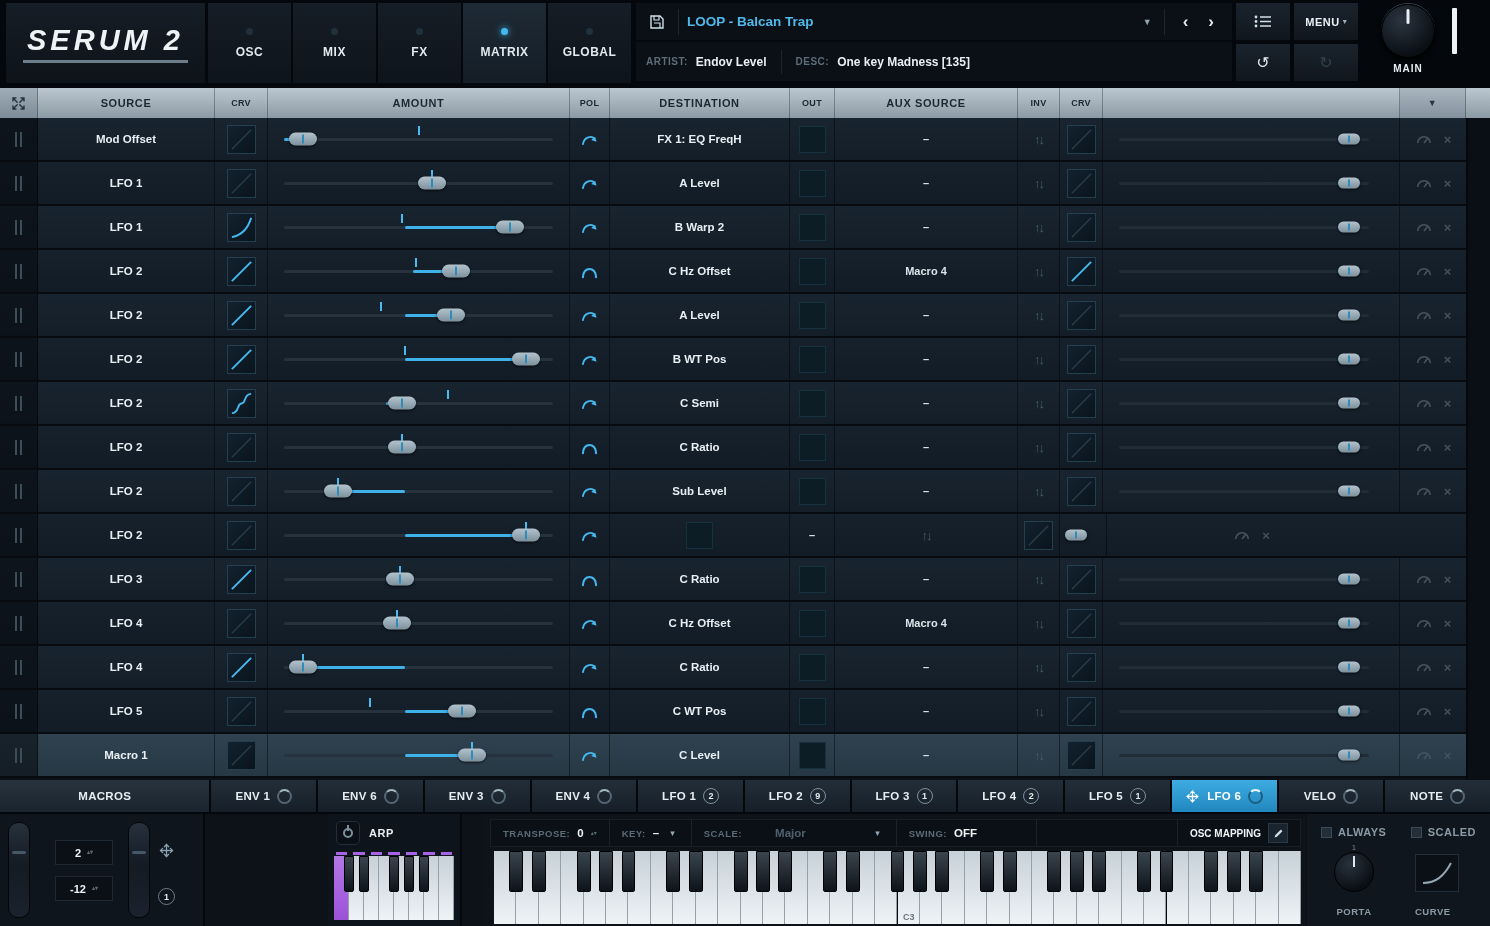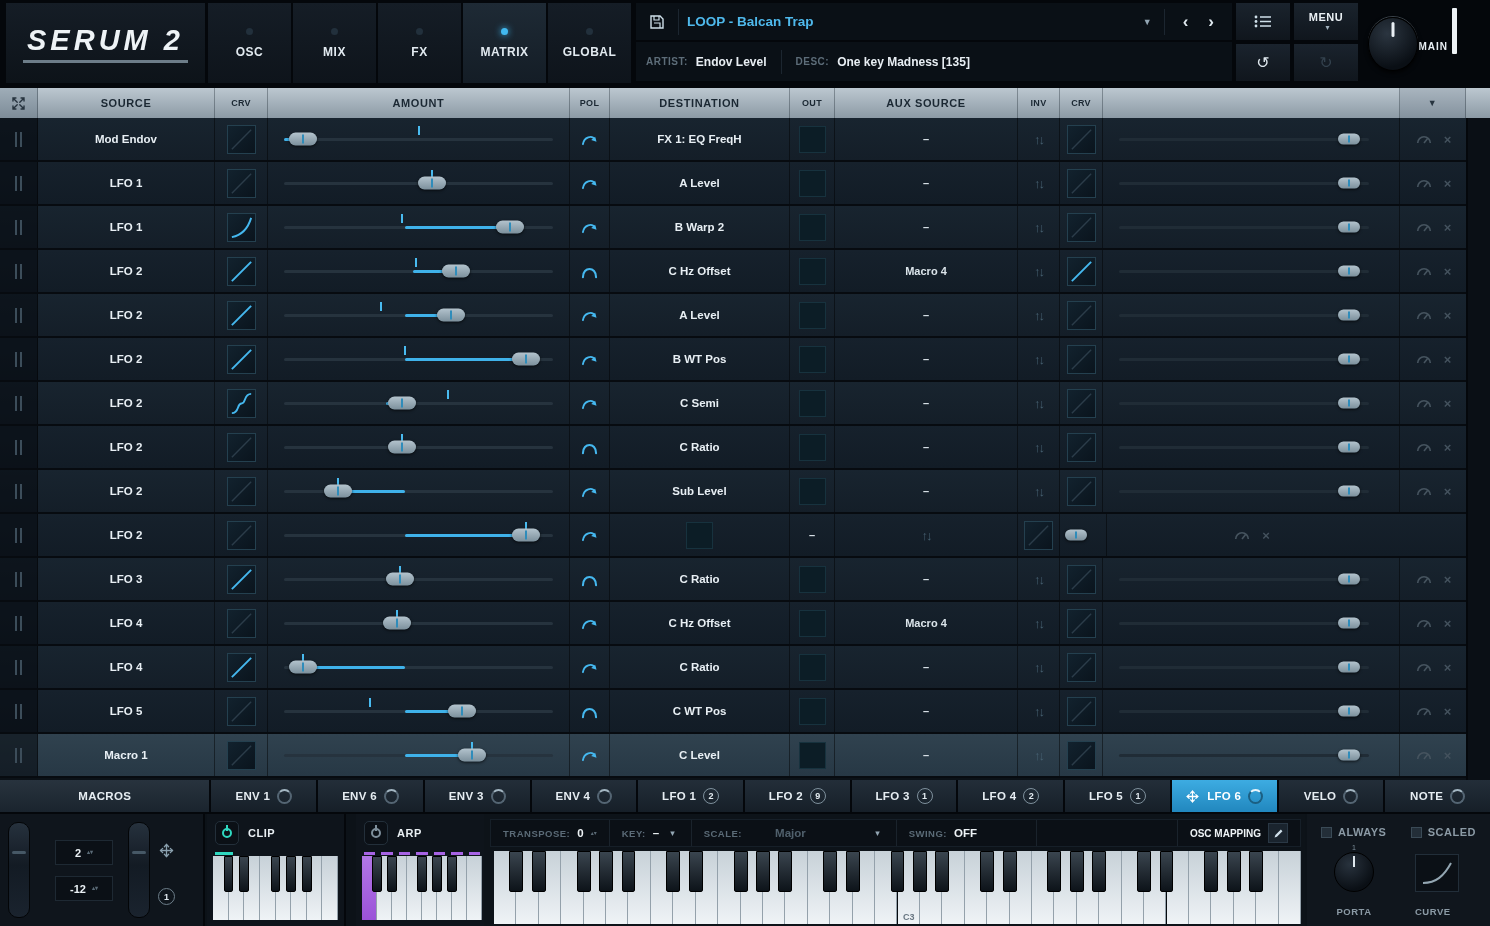--- a/index.html
+++ b/index.html
@@ -21,25 +21,25 @@
   .preset-bottom{height:39px;background:#0a1016;display:flex;align-items:center;padding:0 10px;}
   .icon-btn{display:flex;align-items:center;justify-content:center;width:26px;height:26px;cursor:pointer;}
   .pt-div{width:1px;height:26px;background:#1c2630;margin:0 8px;}
   .preset-name{color:#4fb9ec;font-size:13.5px;font-weight:bold;cursor:pointer;}
   .spacer{flex:1;}
   .caret{color:#93a6b3;font-size:9px;cursor:pointer;padding:4px;}
   .navbtn{color:#dfe8ee;font-size:17px;font-weight:bold;padding:0 10px;cursor:pointer;}
   .meta-label{color:#5d6d79;font-size:10px;font-weight:bold;letter-spacing:0.5px;margin-right:8px;}
   .meta-value{color:#e8eef3;font-size:12px;font-weight:bold;}
   .pb-div{width:1px;height:24px;background:#1c2630;margin:0 14px;}
-  .tb-btn{position:absolute;background:linear-gradient(#1a232d,#10161d);display:flex;align-items:center;justify-content:center;color:#dfe8ee;cursor:pointer;flex-direction:column;}
+  .tb-btn{position:absolute;background:linear-gradient(#1a232d,#10161d);display:flex;align-items:center;justify-content:center;color:#dfe8ee;cursor:pointer;}
   .tb-btn.dim{color:#33414d;}
   .menu-caret{font-size:8px;color:#9fb0bc;margin-left:3px;}
   .menu-label{font-size:11px;font-weight:bold;color:#eaf0f4;letter-spacing:0.5px;}
-  .main-knob-block{position:absolute;left:1368px;top:4px;width:80px;height:80px;display:flex;flex-direction:row;align-items:center;}
+  .main-knob-block{position:absolute;left:1368px;top:4px;width:80px;height:80px;display:flex;flex-direction:column;align-items:center;}
   .knob{width:54px;height:54px;border-radius:50%;background:radial-gradient(circle at 38% 30%,#2b3540,#0a0f15 72%);border:1px solid #000;position:relative;box-shadow:0 -1px 0 rgba(190,210,225,0.3),0 2px 4px rgba(0,0,0,0.8);cursor:pointer;}
   .knob::after{content:"";position:absolute;left:50%;top:4px;width:3px;height:15px;background:#e9eff4;transform:translateX(-50%);border-radius:2px;}
   .knob-label{margin-top:5px;color:#e8eef3;font-size:10px;font-weight:bold;letter-spacing:1px;}
   .meter{position:absolute;left:1452px;top:8px;width:5px;height:46px;background:#edf2f5;border-radius:1px;}
 
   
   .mx-header{position:absolute;left:0;top:88px;width:1490px;height:30px;display:grid;grid-template-columns:38px 177px 53px 302px 40px 180px 45px 183px 42px 43px 297px 66px 24px;background:linear-gradient(#bcc7d0,#8c9aa5);}
   .hcell{display:flex;align-items:center;justify-content:center;color:#1b2833;font-size:11px;font-weight:bold;letter-spacing:0.6px;border-right:1px solid rgba(22,34,44,0.35);}
   .hcell.small{font-size:9px;letter-spacing:0.3px;}
   .hcell.corner{background:linear-gradient(#9fadb8,#7d8c98);}
@@ -88,21 +88,21 @@
   .bottom{position:absolute;left:0;top:814px;width:1490px;height:112px;background:#0c1218;}
   .bl{position:absolute;left:0;top:0;width:205px;height:112px;background:#0f151c;border-right:2px solid #04070b;}
   .wheel{position:absolute;top:8px;width:22px;height:96px;border-radius:10px;background:linear-gradient(180deg,#26313d,#131b24 45%,#1a232e);border:1px solid #030507;cursor:pointer;}
   .wheel::after{content:"";position:absolute;left:3px;right:3px;top:30%;height:3px;background:#46586634;background:#465866;border-radius:2px;}
   .val-box{position:absolute;left:55px;width:58px;height:25px;background:#0b1016;border:1px solid #1e2933;display:flex;align-items:center;justify-content:center;gap:6px;color:#eaf0f4;font-size:11px;font-weight:bold;cursor:pointer;}
   .stp{display:flex;flex-direction:column;color:#5a6a76;font-size:6px;line-height:5px;}
   .badge-circle{position:absolute;width:17px;height:17px;border-radius:50%;border:1.5px solid #6d7e8a;color:#dfe8ee;font-size:9px;font-weight:bold;display:flex;align-items:center;justify-content:center;}
   .cross-ic{position:absolute;display:flex;cursor:pointer;}
 
   .clip-block{position:absolute;left:207px;top:0;width:139px;height:112px;background:#0e141b;border-right:2px solid #04070b;}
-  .arp-block{position:absolute;left:356px;top:0;width:134px;height:112px;background:#0e141b;border-right:2px solid #04070b;}
+  .arp-block{position:absolute;left:328px;top:0;width:134px;height:112px;background:#0e141b;border-right:2px solid #04070b;}
   .blk-head{display:flex;align-items:center;gap:9px;padding:7px 0 0 8px;}
   .pwr{width:24px;height:24px;border-radius:5px;background:#0b1016;border:1px solid #232f3a;display:flex;align-items:center;justify-content:center;cursor:pointer;}
   .pwr-ic{width:10px;height:10px;border:2px solid #2fd8c0;border-radius:50%;position:relative;}
   .pwr-ic::after{content:"";position:absolute;left:50%;top:-5px;width:2px;height:6px;background:#2fd8c0;transform:translateX(-50%);}
   .pwr.gray .pwr-ic{border-color:#7e8f9b;} .pwr.gray .pwr-ic::after{background:#7e8f9b;}
   .blk-label{color:#e9eff3;font-size:11px;font-weight:bold;letter-spacing:0.5px;}
   .mini-kbd{position:absolute;left:6px;right:6px;top:42px;bottom:6px;background:#090e13;}
   .clip-mark{position:absolute;left:8px;top:38px;width:18px;height:3px;background:#2fd8c0;}
   .arp-dashes{position:absolute;left:8px;right:8px;top:38px;height:3px;display:flex;gap:6px;}
   .arp-dashes span{flex:1;height:3px;background:#a763e4;}
@@ -234,21 +234,21 @@
     <div class="hcell caret-cell">▼</div>
   </div>
 
   <div class="mx-rows" id="mx-rows">
       <div class="mx-row">
         <div class="cell drag">
           <i></i>
           <i></i>
         </div>
         <div class="cell src">
-          <span>Mod Endov</span>
+          <span>Mod Offset</span>
         </div>
         <div class="cell">
           <div class="crv-box">
             <svg viewBox="0 0 28 28">
               <path d="M4 24 L24 4" fill="none" stroke="#2b3c49" stroke-width="1.5"></path>
             </svg>
           </div>
         </div>
         <div class="cell amt">
           <div class="sl-track">
@@ -1242,44 +1242,20 @@
             <path d="M10 3 V17 M3 10 H17"></path>
             <path d="M7.5 5.5 L10 3 L12.5 5.5"></path>
             <path d="M7.5 14.5 L10 17 L12.5 14.5"></path>
             <path d="M5.5 7.5 L3 10 L5.5 12.5"></path>
             <path d="M14.5 7.5 L17 10 L14.5 12.5"></path>
           </svg>
       </span>
       <div class="badge-circle" style="left:158px;top:74px;">1</div>
     </div>
 
-    <div class="clip-block">
-      <div class="blk-head">
-        <div class="pwr">
-            <div class="pwr-ic"></div>
-          </div>
-        <div class="blk-label">CLIP</div>
-      </div>
-      <div class="clip-mark"></div>
-      <div class="mini-kbd" id="clip-kbd">
-          <div class="wkey" style="left:0%;width:12.5%"></div>
-          <div class="wkey" style="left:12.5%;width:12.5%"></div>
-          <div class="wkey" style="left:25%;width:12.5%"></div>
-          <div class="wkey" style="left:37.5%;width:12.5%"></div>
-          <div class="wkey" style="left:50%;width:12.5%"></div>
-          <div class="wkey" style="left:62.5%;width:12.5%"></div>
-          <div class="wkey" style="left:75%;width:12.5%"></div>
-          <div class="wkey" style="left:87.5%;width:12.5%"></div>
-          <div class="bkey" style="left:8.625%;width:7.75%"></div>
-          <div class="bkey" style="left:21.125%;width:7.75%"></div>
-          <div class="bkey" style="left:46.125%;width:7.75%"></div>
-          <div class="bkey" style="left:58.62500000000001%;width:7.75%"></div>
-          <div class="bkey" style="left:71.125%;width:7.75%"></div>
-        </div>
-    </div>
 
     <div class="arp-block">
       <div class="blk-head">
         <div class="pwr gray">
             <div class="pwr-ic"></div>
           </div>
         <div class="blk-label">ARP</div>
       </div>
       <div class="arp-dashes">
           <span></span>

